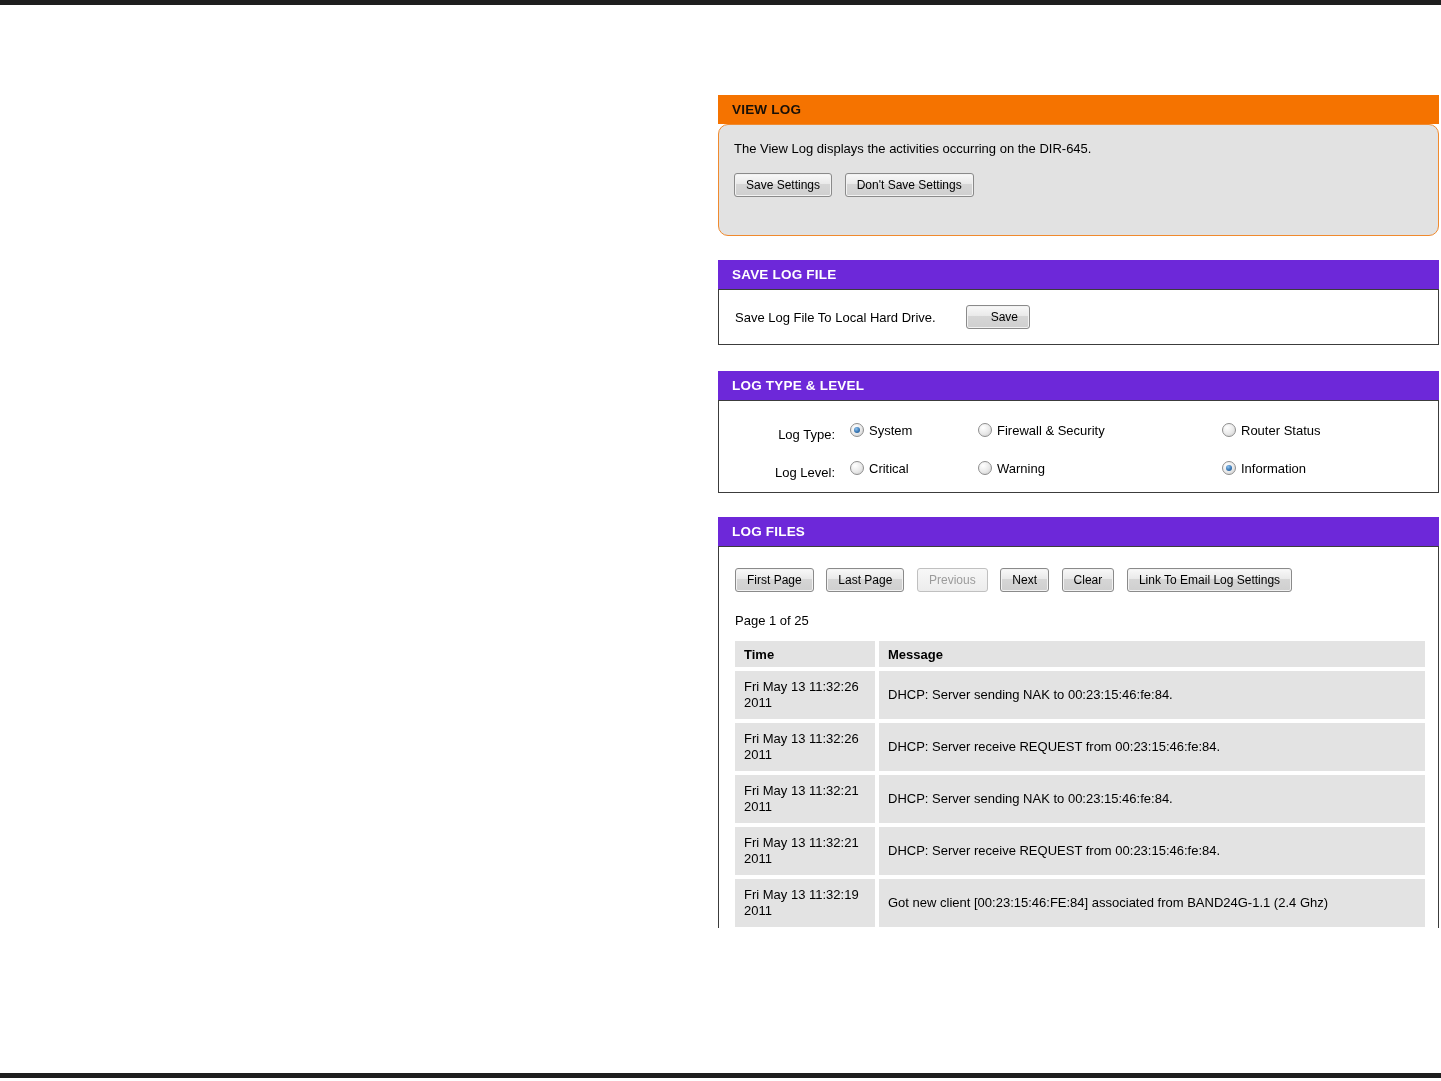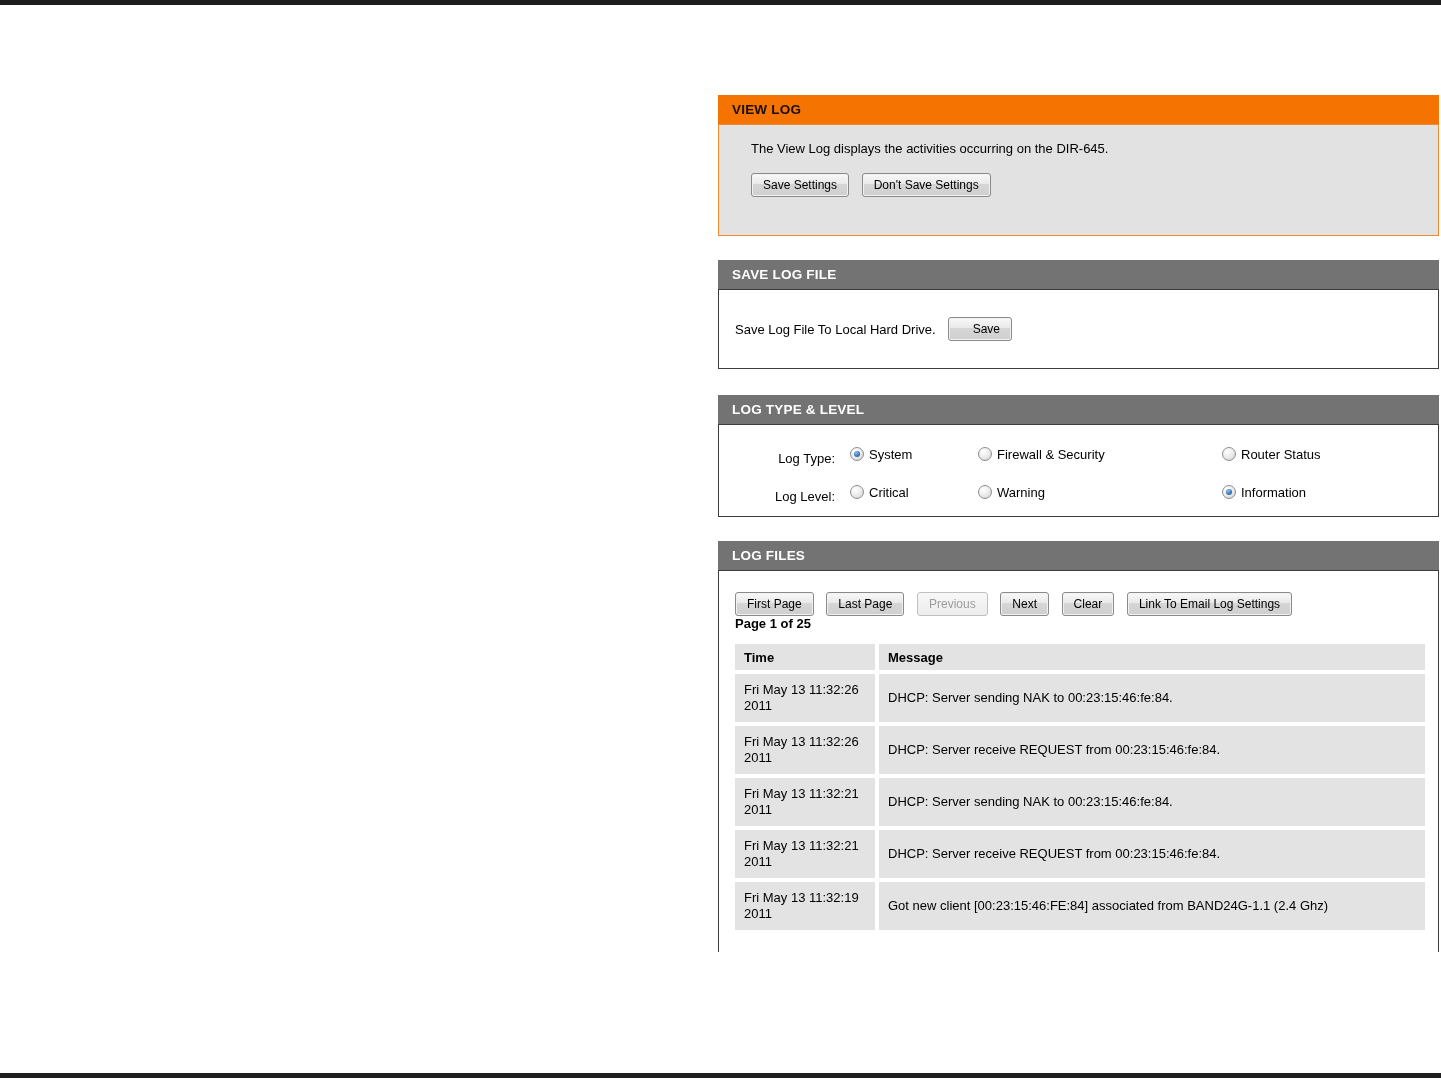--- a/index.html
+++ b/index.html
@@ -8,67 +8,67 @@
 
   .rule { position:absolute; left:0; width:1441px; height:5px; background:#1e1e1e; }
   .rule.top { top:0; }
   .rule.bottom { top:1073px; }
 
   .content { position:absolute; left:718px; top:95px; width:721px; }
 
   .section { width:721px; }
   .sec-header { height:29px; line-height:29px; padding-left:14px; font-weight:bold; font-size:13.5px; letter-spacing:.2px; }
   .sec-header.orange { background:#f57300; color:#181008; }
-  .sec-header.dark { background:#737373; color:#ffffff; }
+  .sec-header.dark { background:#6d28d9; color:#ffffff; }
 
   .sec-body { background:#ffffff; border:1px solid #3c3c3c; }
   .sec-body.orange-body { background:#e2e2e2; border:1px solid #f08a2e; }
 
   .mb { margin-bottom:24px; }
   .mb2 { margin-bottom:26px; }
 
   
   .btn {
     display:inline-block; font-family:"Liberation Sans", sans-serif; font-size:12px; color:#000;
     padding:4px 11px; border:1px solid #8a8a8a; border-radius:3px; cursor:pointer;
     background:linear-gradient(#f9f9f9, #e9e9e9 45%, #d6d6d6 46%, #cfcfcf);
     box-shadow:inset 0 0 0 1px #f2f2f2; vertical-align:middle;
   }
   .btn.disabled { color:#9b9b9b; border-color:#c0c0c0; background:linear-gradient(#f7f7f7,#ececec); box-shadow:none; cursor:default; }
   .btn + .btn { margin-left:9px; }
 
   
-  .viewlog-body { height:112px; padding:16px 14px 0 32px; }
+  .viewlog-body { height:112px; padding:16px 14px 0 15px;border-radius:10px; }
   .viewlog-desc { font-size:13px; color:#000; }
   .viewlog-buttons { margin-top:17px; }
 
   
-  .savelog-body { height:80px; display:flex; align-items:center; padding-left:16px; }
-  .savelog-body .btn { margin-left:12px;padding-left:24px; }
+  .savelog-body { height:56px; display:flex; align-items:center; padding-left:16px;gap:28px; }
+  .savelog-body .btn { margin-left:2px;padding-left:24px; }
 
   
   .logtype-body { height:93px; padding-top:21px; }
   .radio-row { position:relative; height:25px; margin-bottom:13px; }
   .radio-row-label { position:absolute; left:0; top:5px; width:116px; text-align:right; }
   .opt { position:absolute; top:1px; white-space:nowrap; }
   .opt .radio {
     display:inline-block; width:14px; height:14px; border-radius:50%;
     border:1px solid #8e8e8e; vertical-align:-2px; position:relative;
     background:radial-gradient(circle at 35% 30%, #ffffff 0%, #e9e9e9 55%, #c9c9c9 100%);
   }
   .opt .radio.checked::after {
     content:""; position:absolute; left:3px; top:3px; width:6px; height:6px; border-radius:50%;
     background:radial-gradient(circle at 38% 32%, #8fc3ef 0%, #3a78b5 55%, #1c4e86 100%);
   }
   .opt .opt-label { margin-left:5px; }
   .opt.c1 { left:131px; } .opt.c2 { left:259px; } .opt.c3 { left:503px; }
 
   
   .logfiles-body { height:382px; border-bottom:none; padding:21px 0 0 16px; overflow:hidden; }
-  .pager-text { font-size:13px;font-weight:bold; }
+  .pager-text { margin-top:21px; font-size:13px; }
   table.logtable { border-collapse:separate; border-spacing:4px; margin-top:9px; margin-left:-4px; width:698px; table-layout:fixed; }
   table.logtable th, table.logtable td { background:#e3e3e3; text-align:left; padding:3px 9px; font-size:13px; font-weight:normal; }
   table.logtable th { font-weight:bold; height:26px; }
   table.logtable td { height:48px; vertical-align:middle; line-height:1.25; }
   .time-col { width:140px; }
   td.time-cell { vertical-align:middle; }
 </style>
 </head>
 <body>
 

